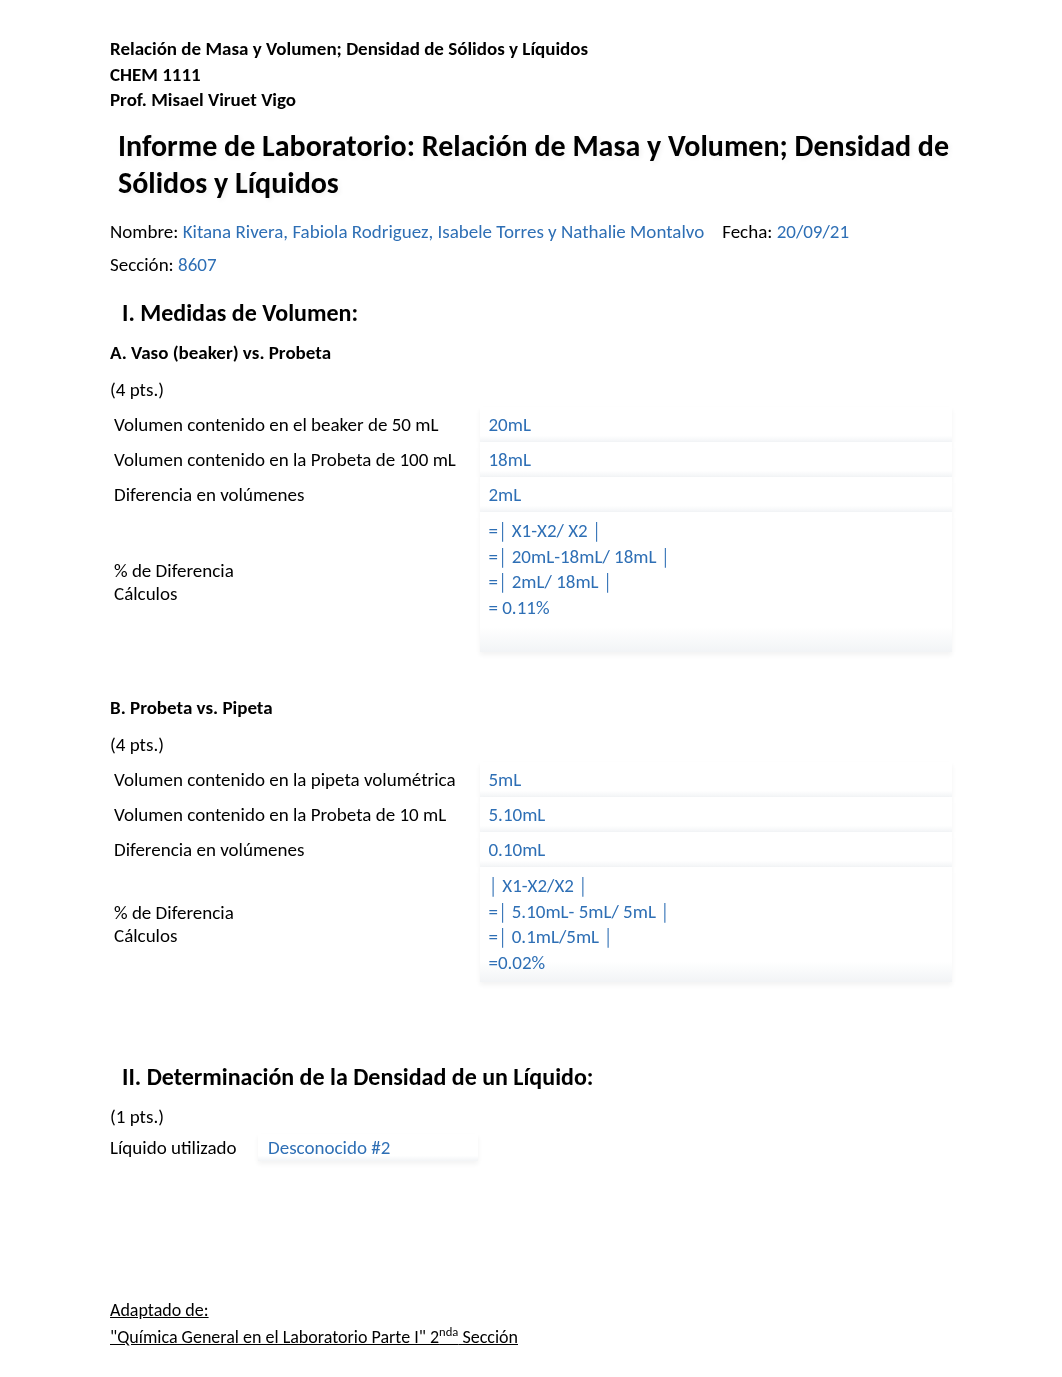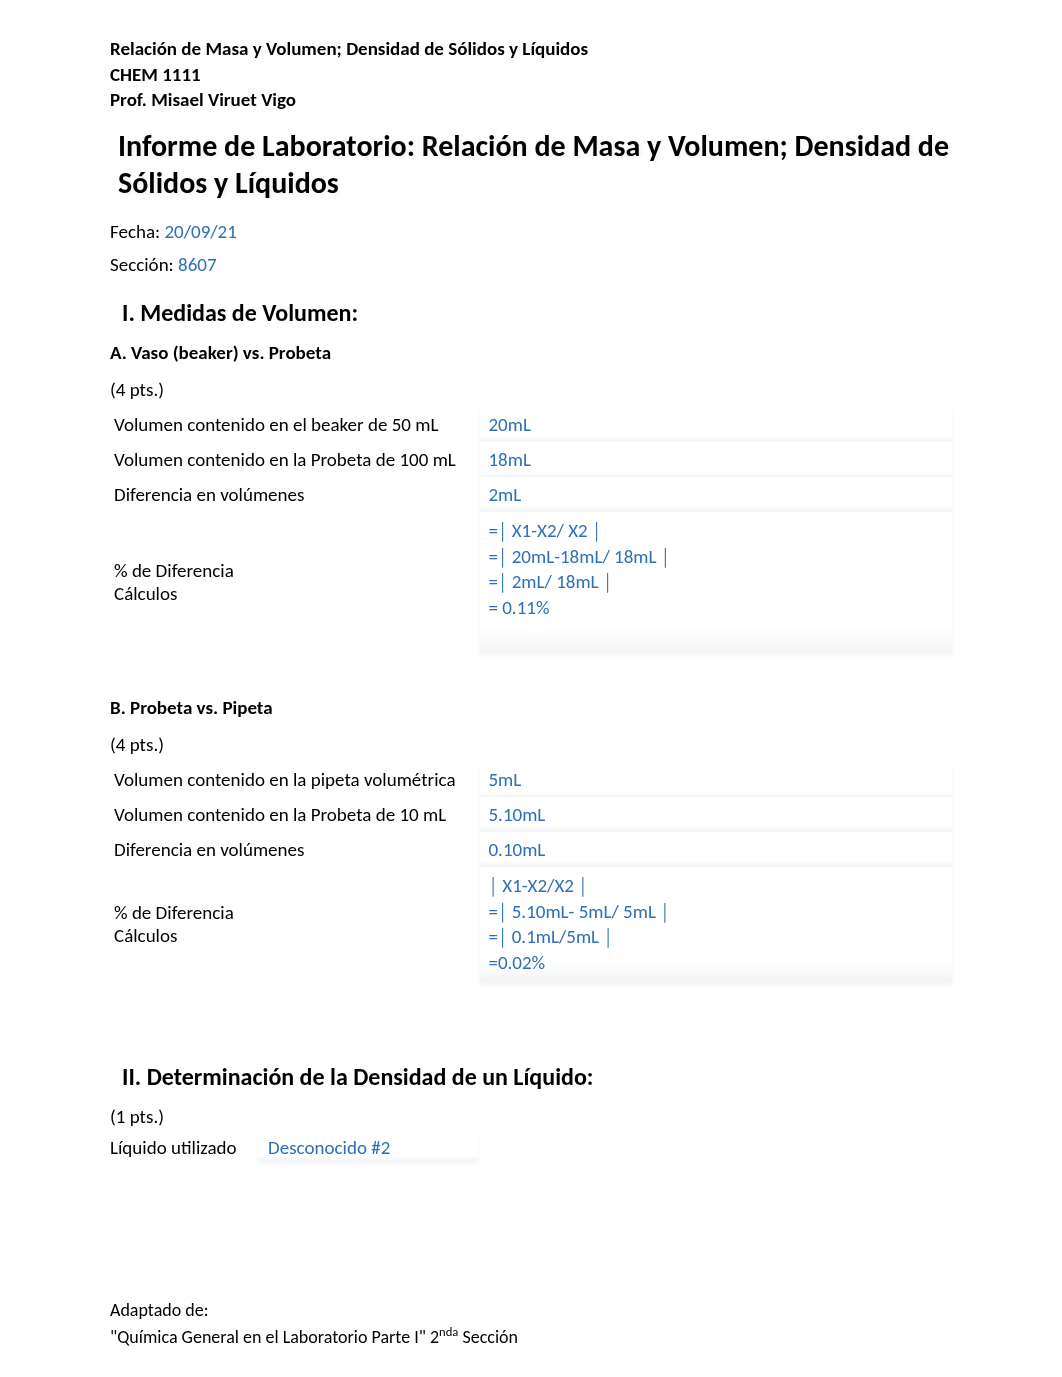--- a/index.html
+++ b/index.html
@@ -51,36 +51,40 @@
     padding: 2px 10px;
     min-width: 220px;
   }
   .footer {
     position: absolute;
     bottom: 28px;
     left: 110px;
     right: 110px;
     font-size: 18px;
     line-height: 1.35;
+    text-decoration: underline;
   }
   .super { font-size: 0.7em; vertical-align: super; }
   .nombre-line { display: flex; gap: 18px; margin-bottom: 10px; }
 </style>
 </head>
 <body>
 
 <div class="header-block">
   <div>Relación de Masa y Volumen; Densidad de Sólidos y Líquidos</div>
   <div>CHEM 1111</div>
   <div>Prof. Misael Viruet Vigo</div>
 </div>
 
 <h1 class="title">Informe de Laboratorio: Relación de Masa y Volumen; Densidad de Sólidos y Líquidos</h1>
 
 <div class="nombre-line">
+  <div>
+    <span>Nombre: </span><span class="blue">Kitana Rivera, Fabiola Rodriguez, Isabele Torres y Nathalie Montalvo</span>
+  </div>
   <div>
     <span>Fecha: </span><span class="blue">20/09/21</span>
   </div>
 </div>
 <div class="info-row">
   <span>Sección: </span><span class="blue">8607</span>
 </div>
 
 <h2 class="section">I. Medidas de Volumen:</h2>
 

